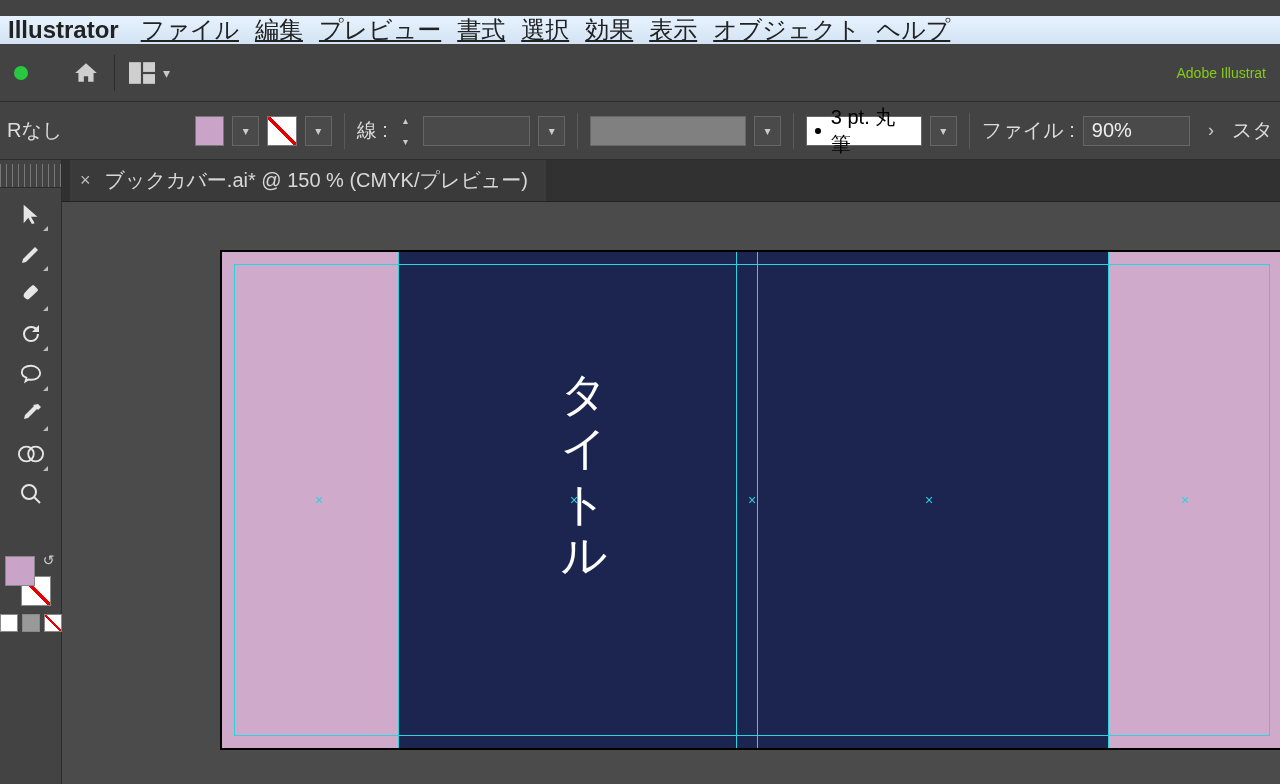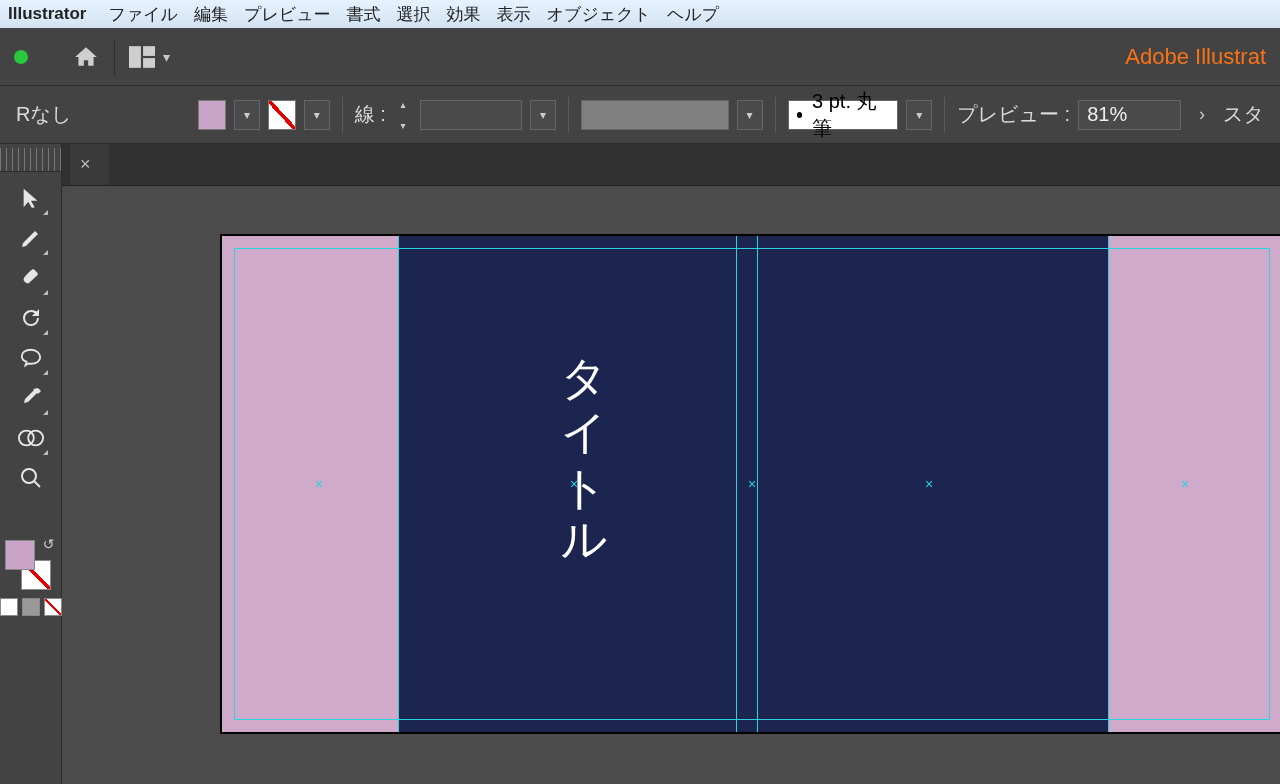--- a/index.html
+++ b/index.html
@@ -15,24 +15,25 @@
 
   
   .menubar {
     height: 28px;
     background: linear-gradient(to bottom, #e7f2ff 0%, #d3e3f3 100%);
     display: flex;
     align-items: center;
     padding: 0 8px;
     gap: 16px;
     color: #222;
-    font-size: 17px;
+    font-size: 24px;
+    margin-top: 16px;
   }
   .menubar .app-name { font-weight: 700; margin-right: 6px; }
-  .menubar .menu-item { cursor: default; }
+  .menubar .menu-item { cursor: default; text-decoration: underline; }
 
   
   .appbar {
     height: 58px;
     background: #434343;
     border-bottom: 1px solid #2c2c2c;
     display: flex;
     align-items: center;
     padding: 0 14px;
     gap: 14px;
@@ -41,32 +42,32 @@
     width: 14px; height: 14px; border-radius: 50%;
     background: #28c840;
     margin-right: 30px;
   }
   .home-icon svg { display:block; }
   .divider-v { width:1px; height:36px; background:#2c2c2c; }
   .panel-btn { display:flex; align-items:center; gap:8px; color:#c9c9c9; }
   .chevron-down { font-size:14px; color:#c9c9c9; }
   .app-label {
     margin-left: auto;
-    color: #f97316;
-    font-size: 22px;
+    color: #84cc16;
+    font-size: 14px;
   }
 
   
   .controlbar {
     height: 58px;
     background: #434343;
     border-bottom: 1px solid #2c2c2c;
     display:flex;
     align-items:center;
-    padding: 0 16px;
+    padding: 0 7px;
     gap: 8px;
     font-size: 20px;
     color: #dcdcdc;
   }
   .controlbar .lbl { white-space: nowrap; }
   .swatch {
     width: 30px; height: 30px;
     border: 1px solid #777;
     background: #c9a3c8;
   }
@@ -336,22 +337,22 @@
   <span class="sep-v"></span>
 
   <span class="brush-field">
     <span class="brush-dot"></span>
     <span>3 pt. 丸筆</span>
   </span>
   <span class="dd">▾</span>
 
   <span class="sep-v"></span>
 
-  <span class="lbl">プレビュー :</span>
-  <span class="opacity-field">81%</span>
+  <span class="lbl">ファイル :</span>
+  <span class="opacity-field">90%</span>
   <span class="more-chevron">›</span>
 
   <span class="lbl">スタ</span>
 </div>
 
 <div class="workspace">
 
   <div class="tools">
     <div class="ruler-stub"></div>
 
@@ -417,20 +418,21 @@
       <div class="ms b"></div>
       <div class="ms c"></div>
     </div>
   </div>
 
   <div class="docarea">
 
     <div class="tabbar">
       <div class="tab">
         <span class="tab-close">×</span>
+        <span>ブックカバー.ai* @ 150 % (CMYK/プレビュー)</span>
       </div>
     </div>
 
     <div class="canvas-wrap">
       <div class="artboard">
 
         <div class="panelrow">
           <div class="flap-l"></div>
           <div class="vguide"></div>
           <div class="back"></div>

